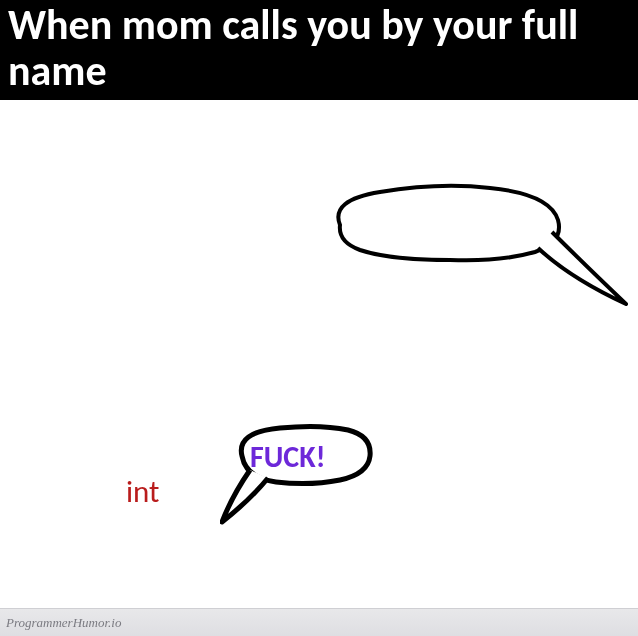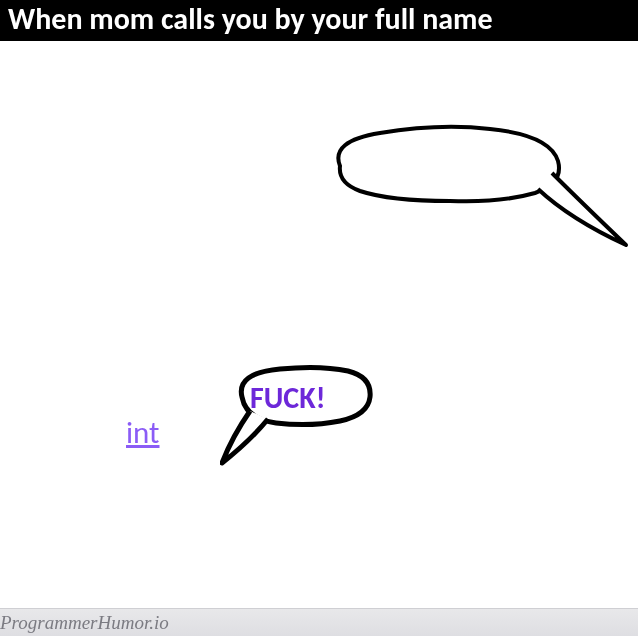--- a/index.html
+++ b/index.html
@@ -12,21 +12,21 @@
       height: 636px;
       font-family: Calibri, "Segoe UI", Arial, sans-serif;
       background: #ffffff;
       position: relative;
       overflow: hidden;
     }
     .header {
       background: #000000;
       color: #ffffff;
       padding: 2px 8px 6px 8px;
-      font-size: 30px;
+      font-size: 42px;
       font-weight: bold;
       line-height: 1.1;
     }
     .canvas {
       position: relative;
       width: 100%;
       height: calc(100% - 98px);
       background: #ffffff;
     }
     .bubble1-wrap {
@@ -54,35 +54,35 @@
       font-size: 30px;
       font-weight: bold;
       color: #6d28d9;
     }
     .int-text {
       position: absolute;
       top: 372px;
       left: 126px;
       font-size: 31px;
       font-weight: 400;
-      color: #8b5cf6;
-      text-decoration: underline;
+      color: #b91c1c;
     }
     .footer {
       position: absolute;
       left: 0;
       bottom: 0;
       width: 100%;
       height: 28px;
       background: linear-gradient(#e8e8ea, #dedee2);
       border-top: 1px solid #cfcfd3;
       color: #7b7b82;
       font-style: italic;
       font-family: Georgia, 'Times New Roman', serif;
-      font-size: 19px;
+      font-size: 13px;
+      padding-left: 6px;
       line-height: 28px;
     }
   </style>
 </head>
 <body>
 
 <div class="header">
   <span>When mom calls you by your full name</span>
 </div>
 

